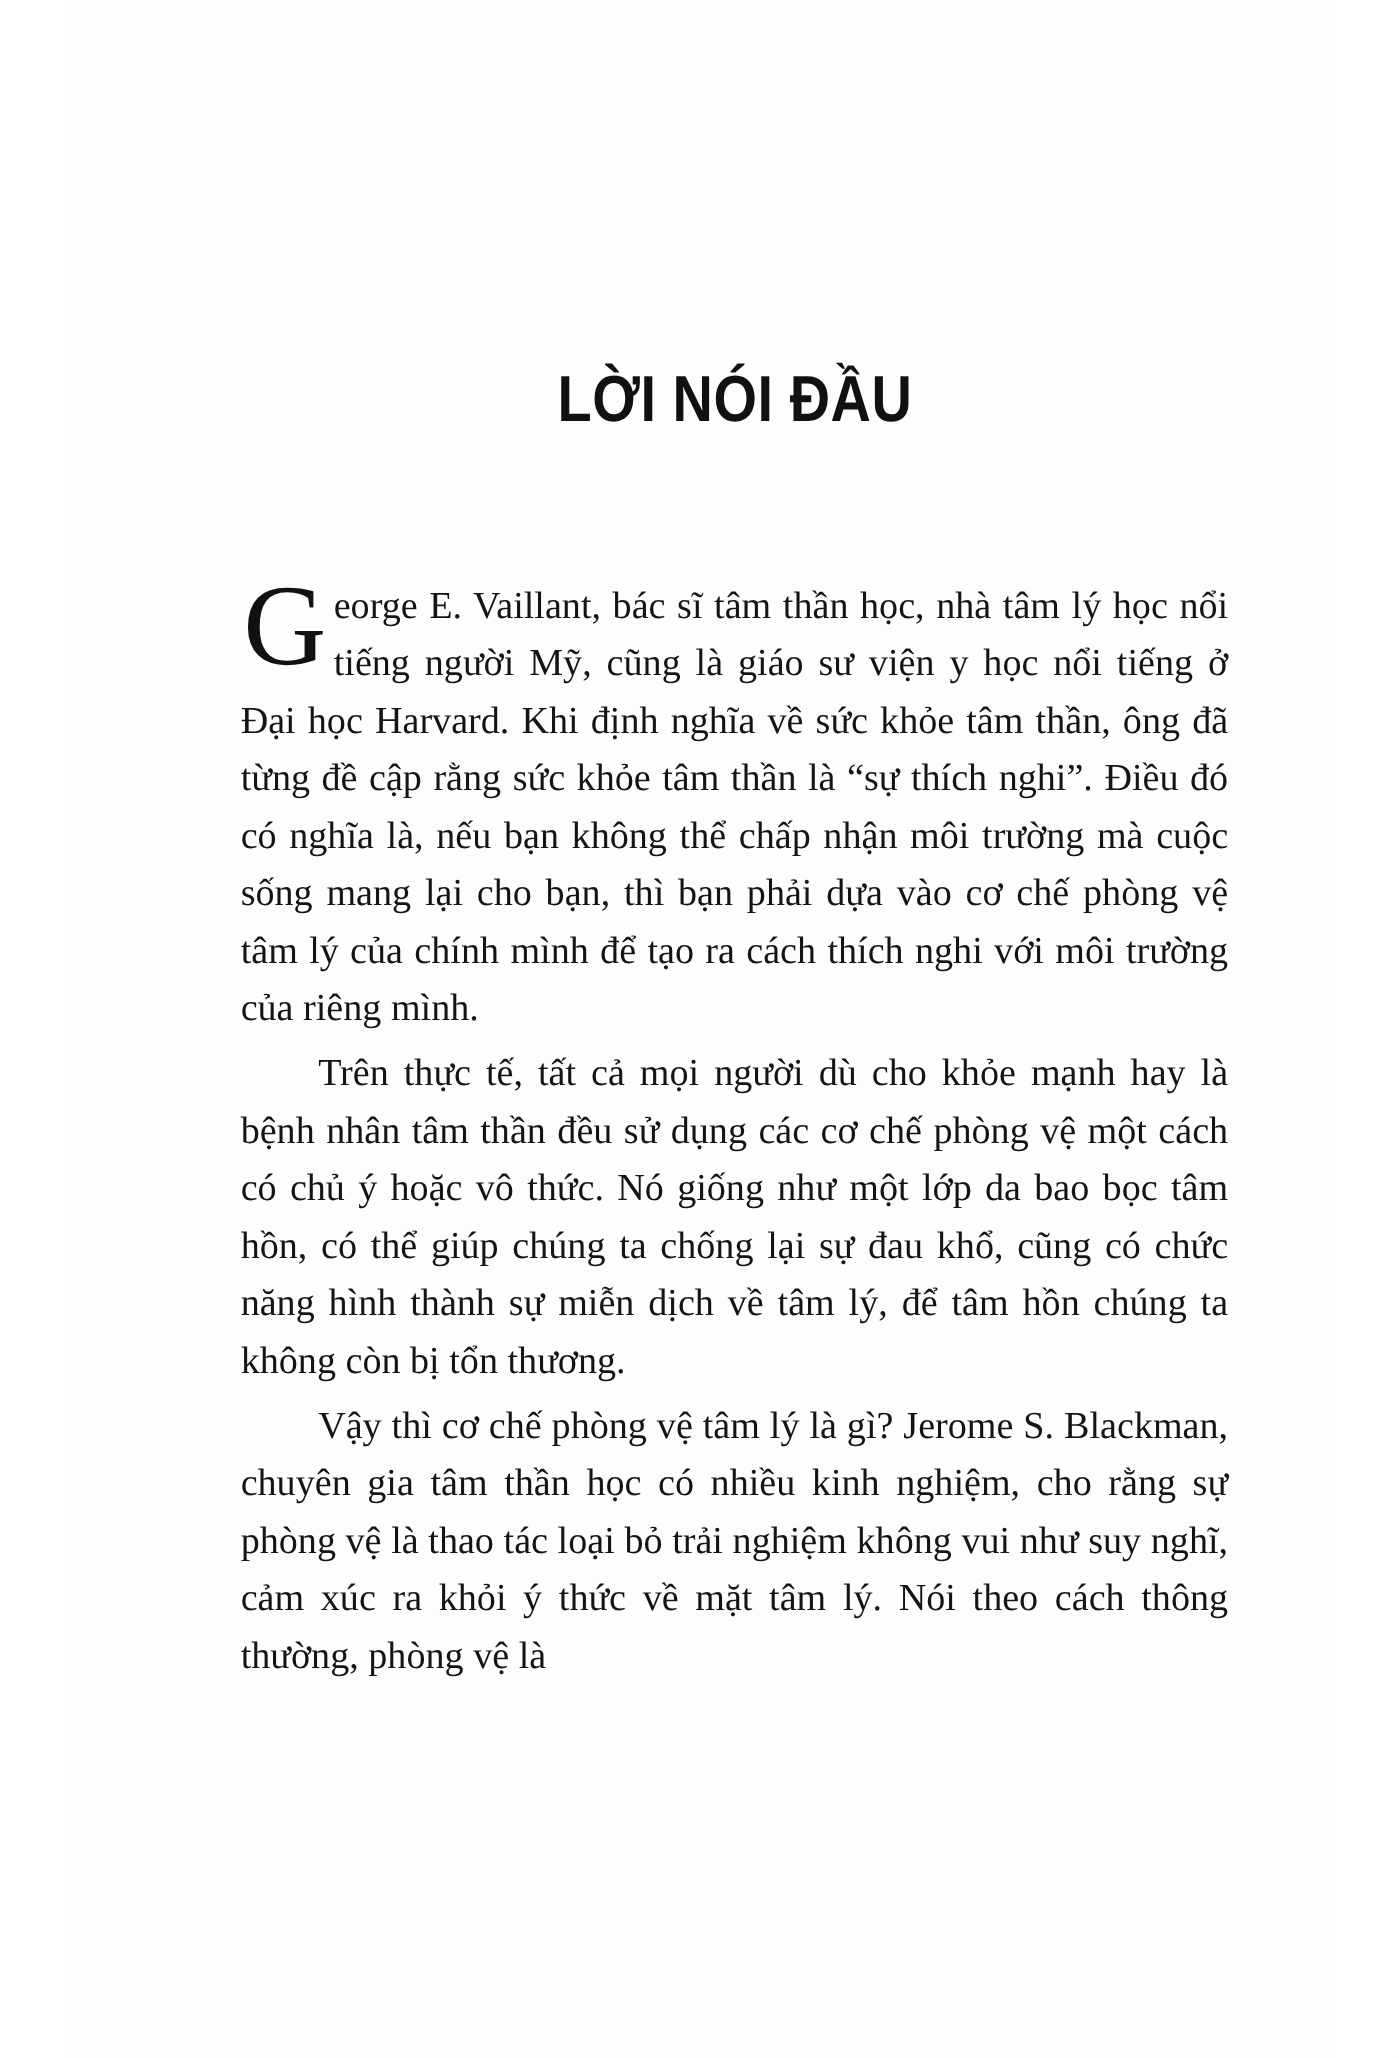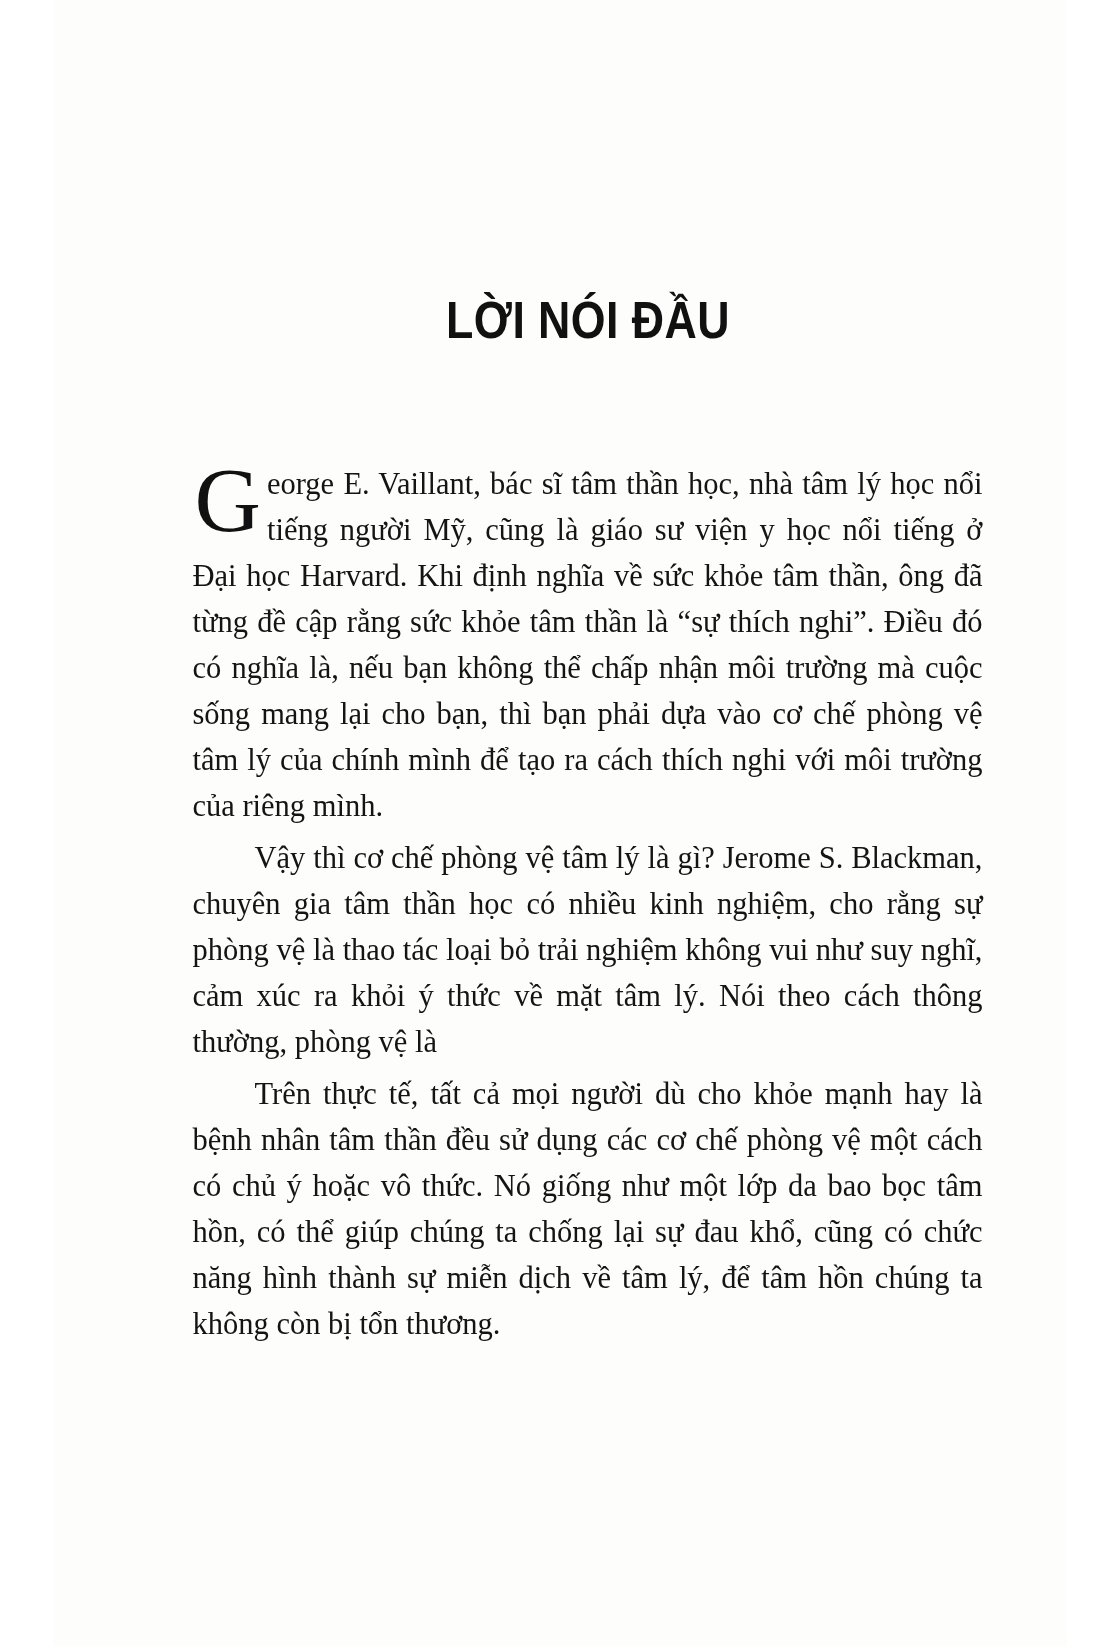--- a/index.html
+++ b/index.html
@@ -75,19 +75,19 @@
 
 <div class="page">
   <div class="page-inner">
 
     <h1 class="chapter-title">LỜI NÓI ĐẦU</h1>
 
     <div class="body-block">
 
       <p class="para first-para"><span class="dropcap">G</span><span>eorge E. Vaillant, bác sĩ tâm thần học, nhà tâm lý học nổi tiếng người Mỹ, cũng là giáo sư viện y học nổi tiếng ở Đại học Harvard. Khi định nghĩa về sức khỏe tâm thần, ông đã từng đề cập rằng sức khỏe tâm thần là “sự thích nghi”. Điều đó có nghĩa là, nếu bạn không thể chấp nhận môi trường mà cuộc sống mang lại cho bạn, thì bạn phải dựa vào cơ chế phòng vệ tâm lý của chính mình để tạo ra cách thích nghi với môi trường của riêng mình.</span></p>
 
+      <p class="para indent">Trên thực tế, tất cả mọi người dù cho khỏe mạnh hay là bệnh nhân tâm thần đều sử dụng các cơ chế phòng vệ một cách có chủ ý hoặc vô thức. Nó giống như một lớp da bao bọc tâm hồn, có thể giúp chúng ta chống lại sự đau khổ, cũng có chức năng hình thành sự miễn dịch về tâm lý, để tâm hồn chúng ta không còn bị tổn thương.</p>
+
       <p class="para indent">Vậy thì cơ chế phòng vệ tâm lý là gì? Jerome S. Blackman, chuyên gia tâm thần học có nhiều kinh nghiệm, cho rằng sự phòng vệ là thao tác loại bỏ trải nghiệm không vui như suy nghĩ, cảm xúc ra khỏi ý thức về mặt tâm lý. Nói theo cách thông thường, phòng vệ là</p>
-
-      <p class="para indent">Trên thực tế, tất cả mọi người dù cho khỏe mạnh hay là bệnh nhân tâm thần đều sử dụng các cơ chế phòng vệ một cách có chủ ý hoặc vô thức. Nó giống như một lớp da bao bọc tâm hồn, có thể giúp chúng ta chống lại sự đau khổ, cũng có chức năng hình thành sự miễn dịch về tâm lý, để tâm hồn chúng ta không còn bị tổn thương.</p>
 
     </div>
   </div>
 </div>
 
 </body></html>

